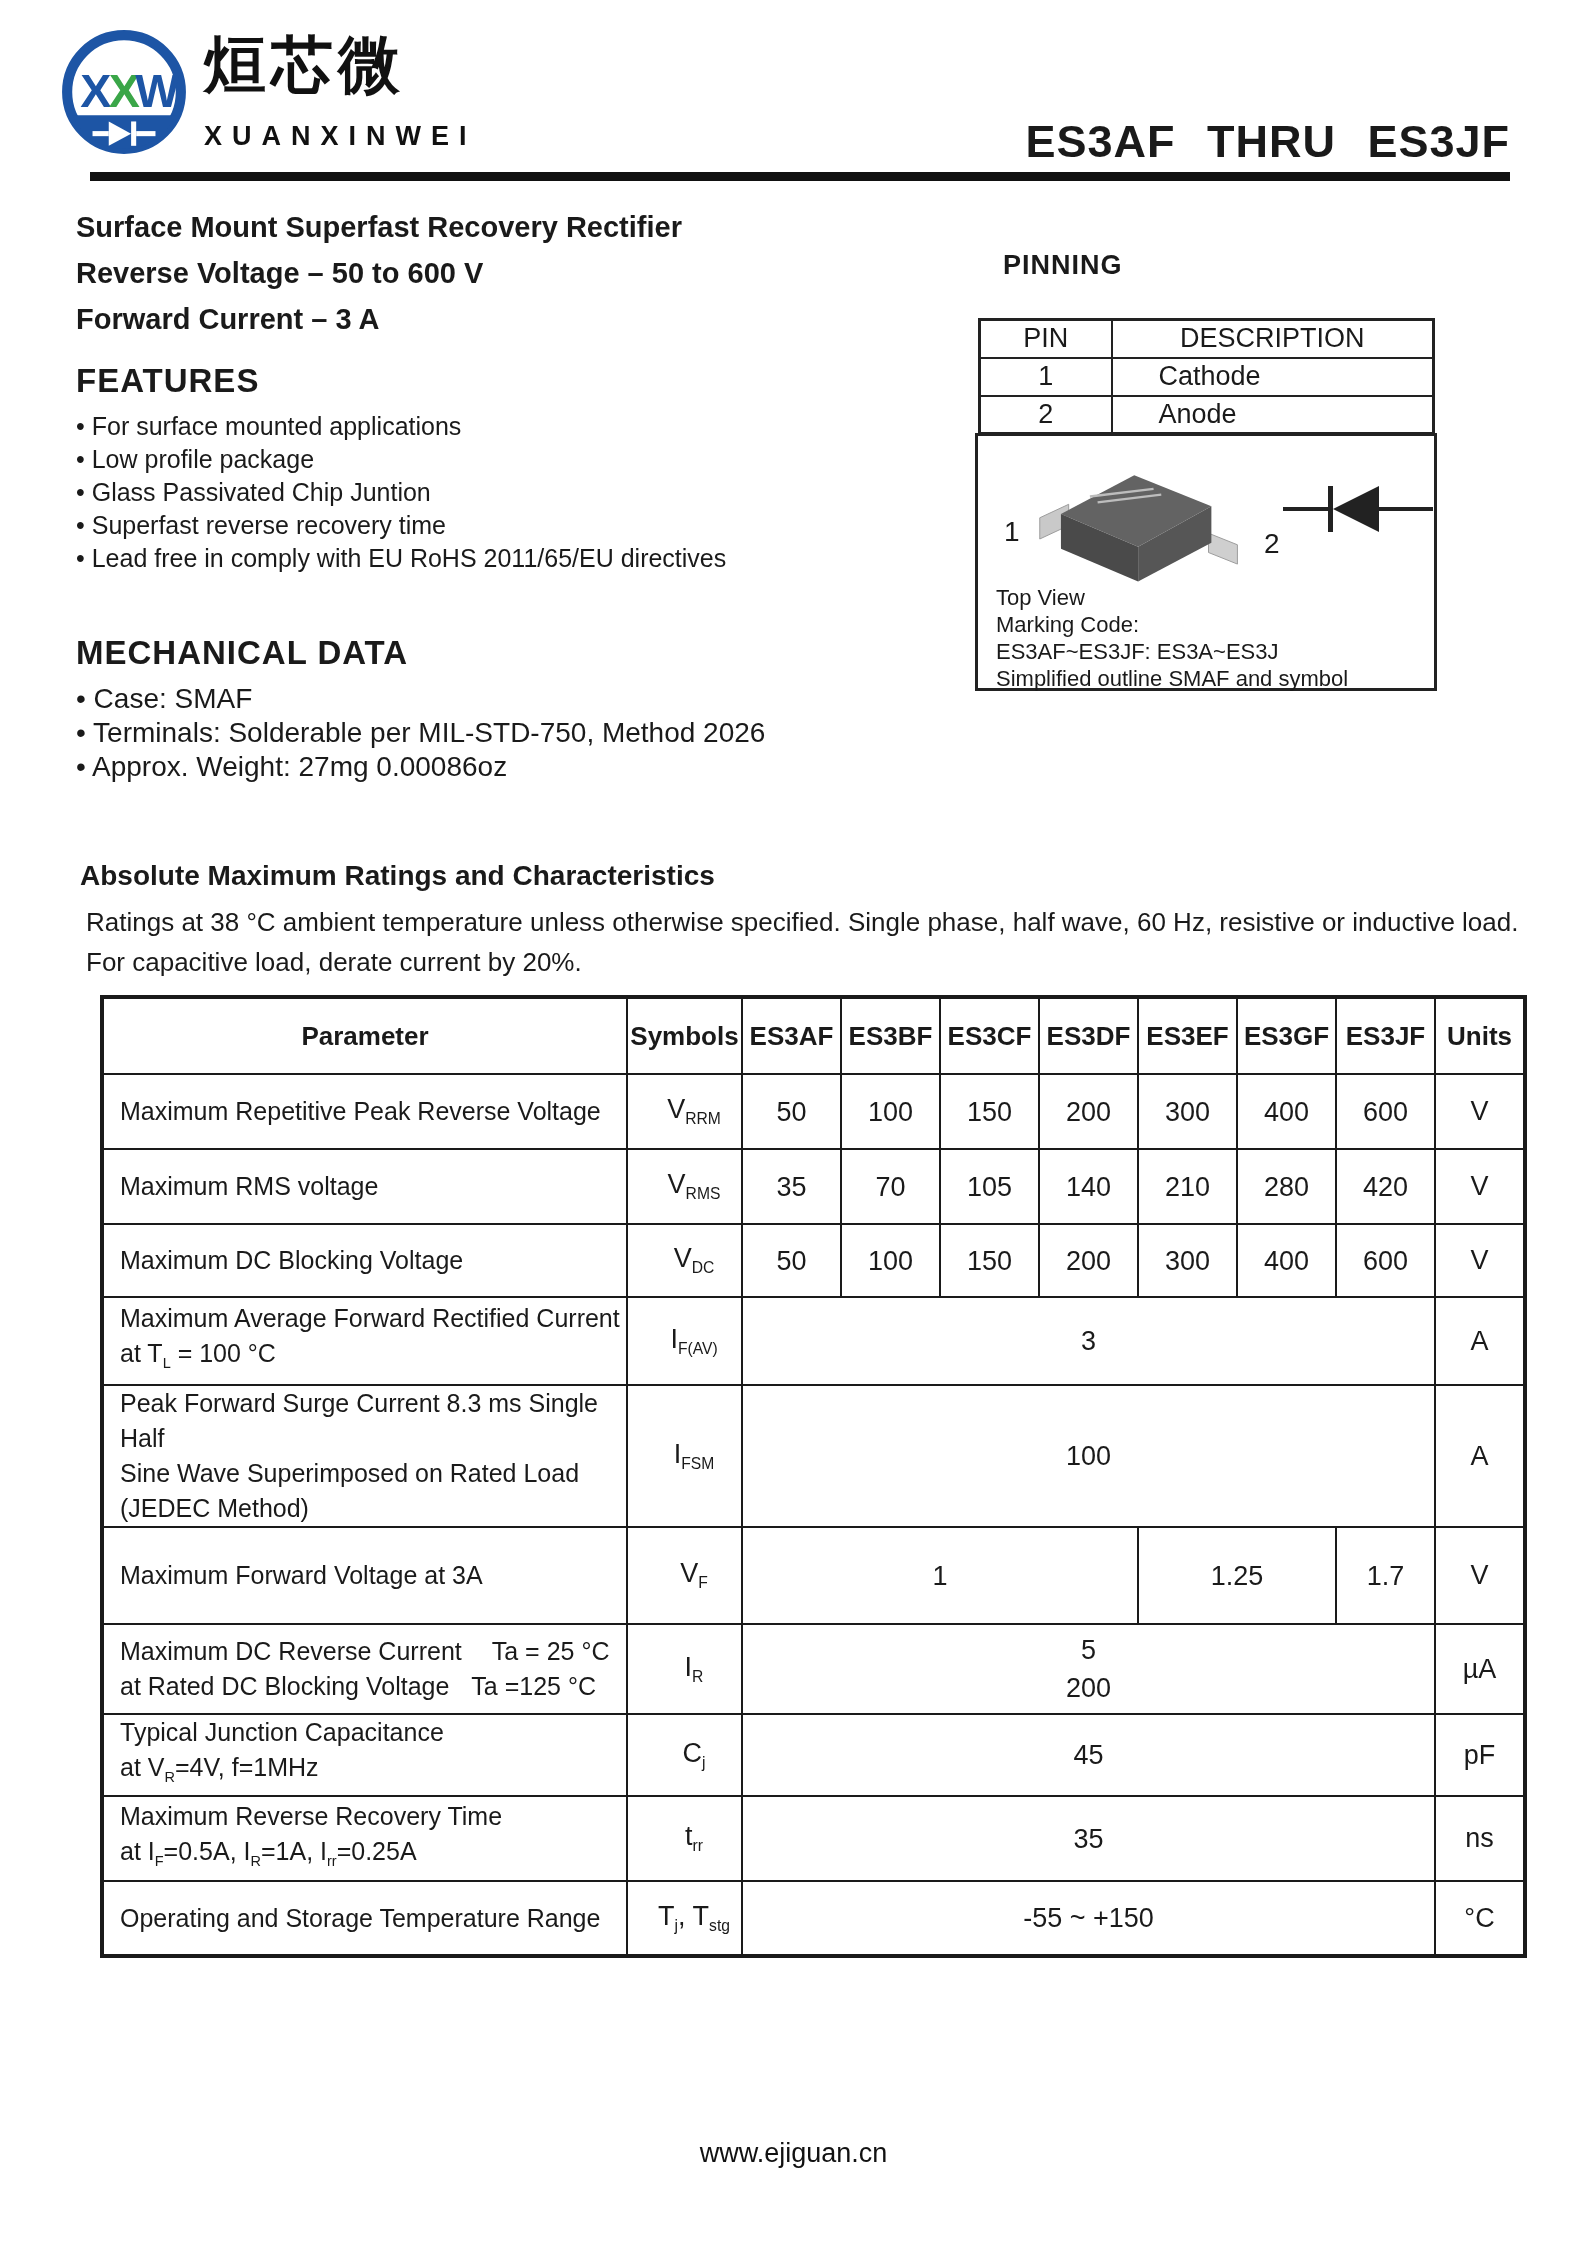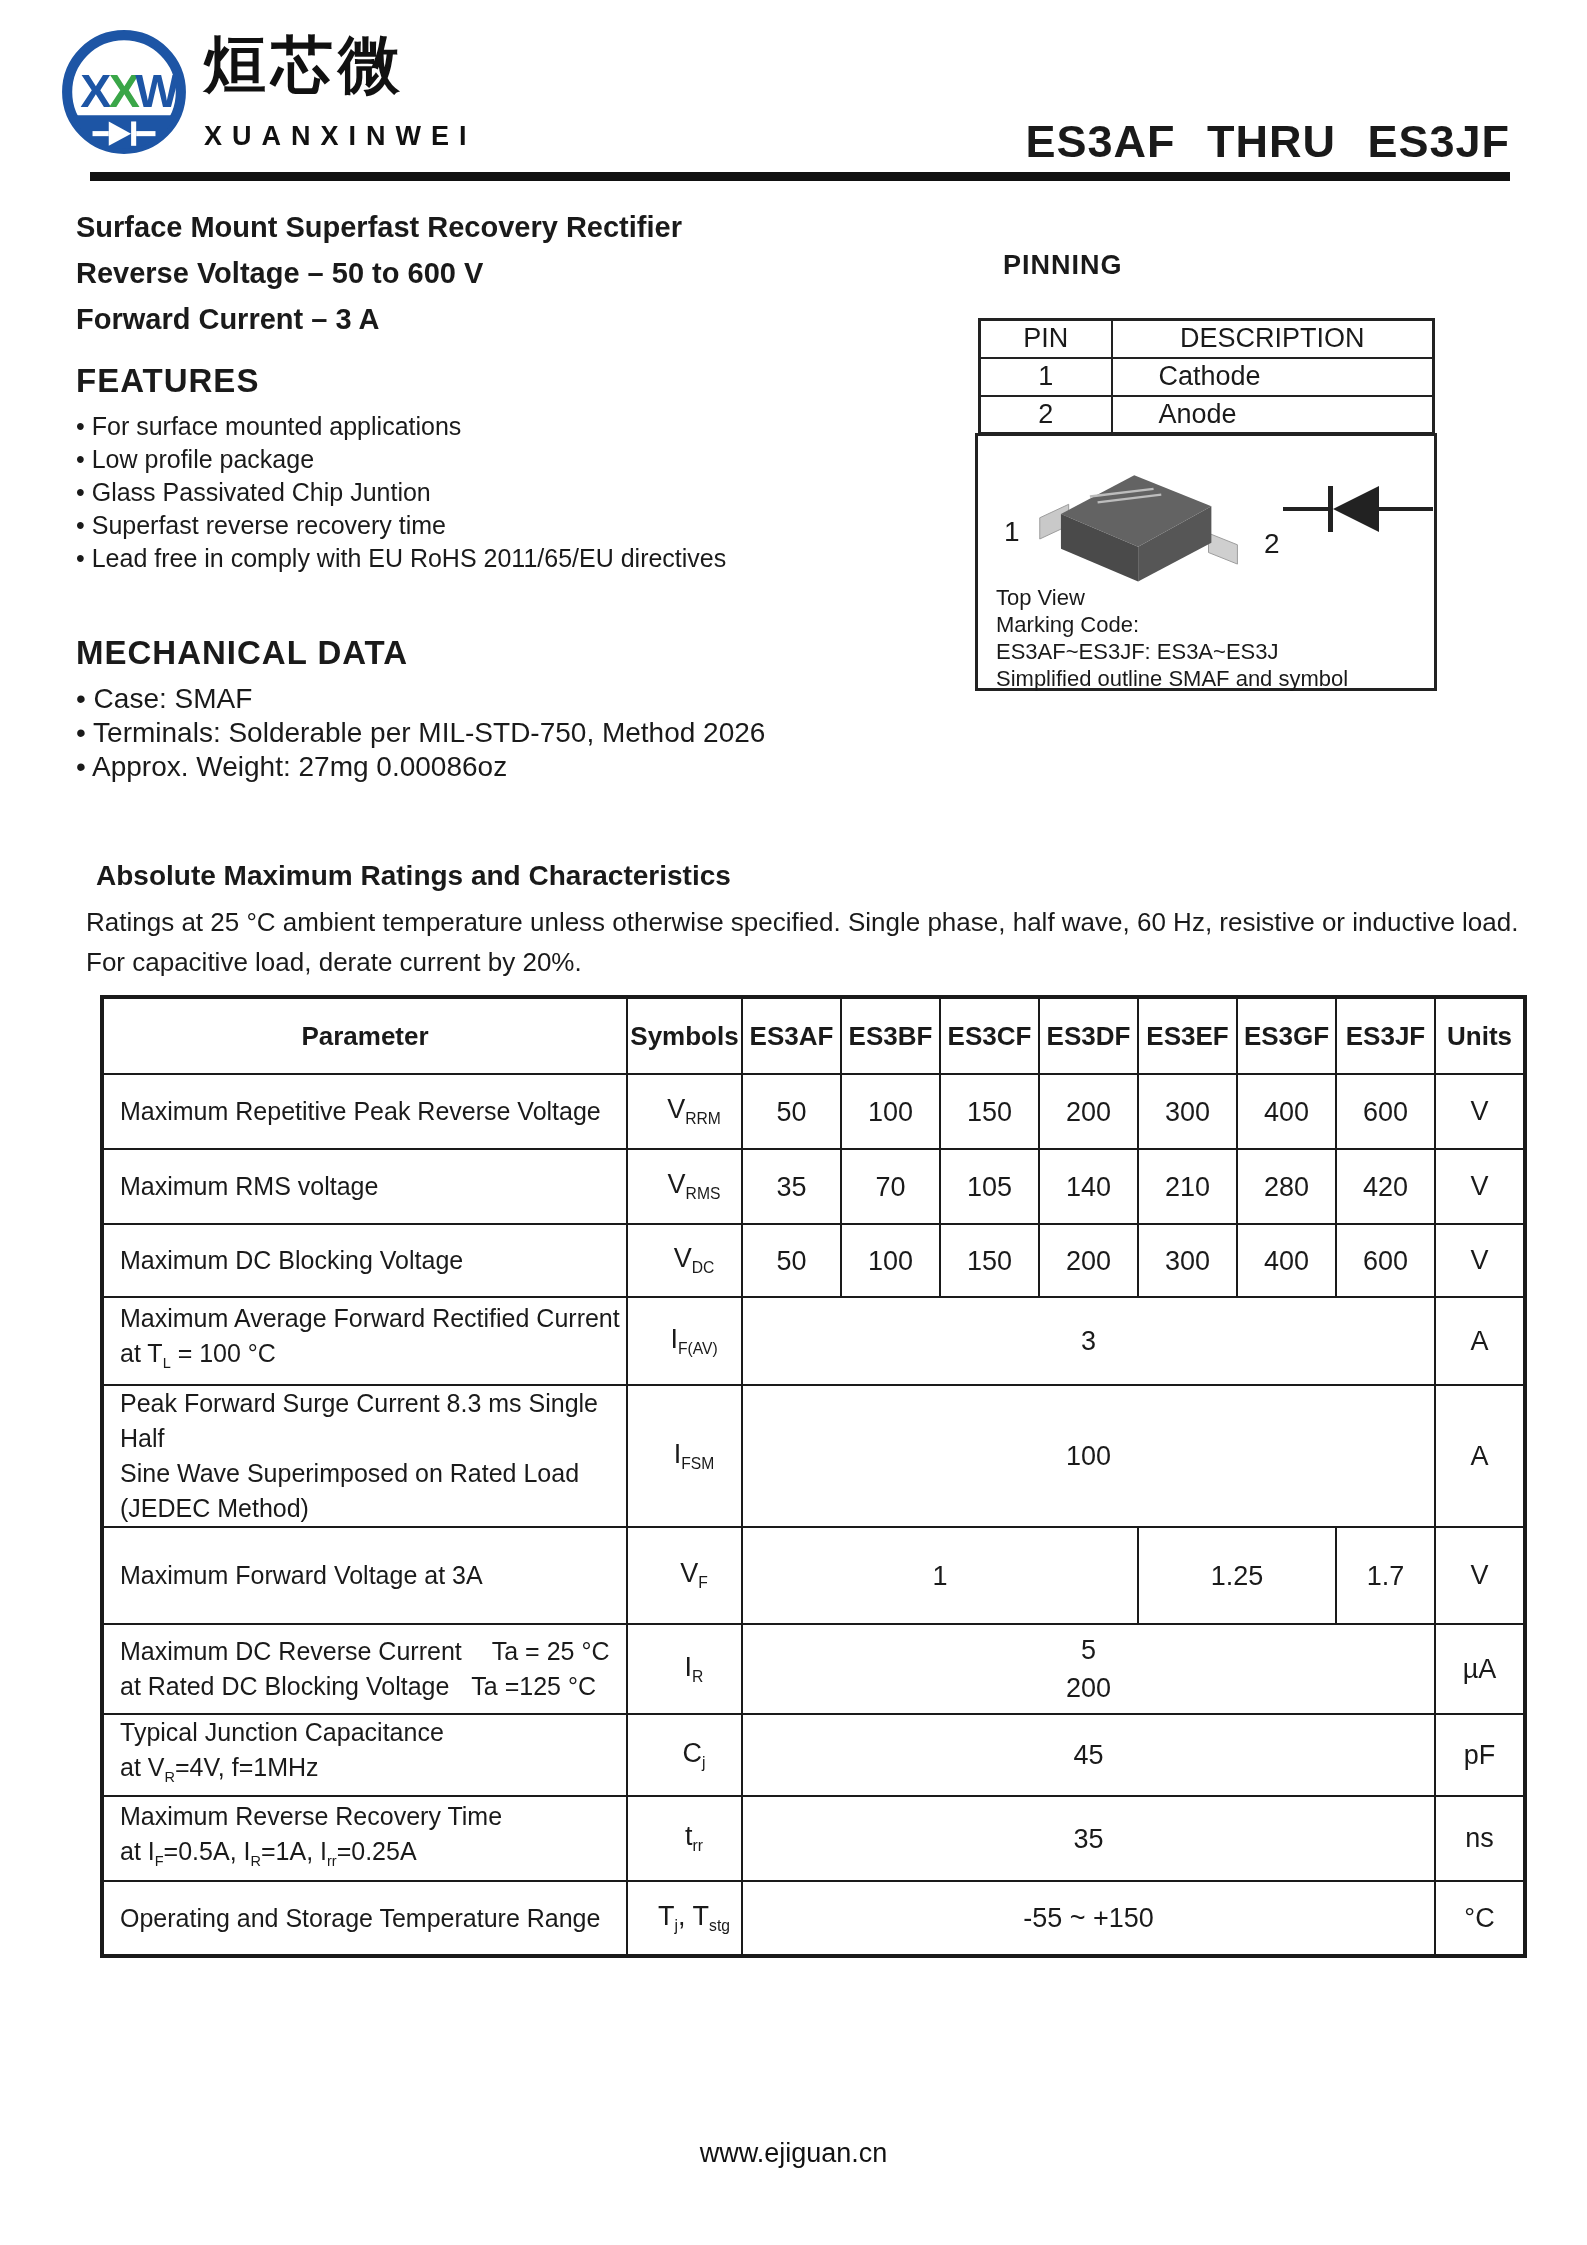--- a/index.html
+++ b/index.html
@@ -45,21 +45,21 @@
 
   
   .pkg-box { position:absolute; left:975px; top:433px; width:462px; height:258px; border:3px solid #222; }
   .pkg-svg { position:absolute; left:48px; top:22px; width:230px; height:135px; }
   .pkg-pin1 { position:absolute; left:26px; top:80px; font-size:28px; }
   .pkg-pin2 { position:absolute; left:286px; top:92px; font-size:28px; }
   .diode-svg { position:absolute; left:305px; top:42px; width:150px; height:62px; }
   .pkg-caption { position:absolute; left:18px; top:148px; font-size:22px; line-height:27px; }
 
   
-  .ratings-heading { position:absolute; left:96px; top:860px; font-size:28px; font-weight:bold; }
+  .ratings-heading { position:absolute; left:80px; top:860px; font-size:28px; font-weight:bold; }
   .ratings-note { position:absolute; left:86px; top:902px; width:1440px; font-size:26px; line-height:40px; }
 
   
   .main-table-wrap { position:absolute; left:100px; top:995px; }
   #ratings-table { border-collapse:collapse; table-layout:fixed; width:1420px; border:4px solid #1a1a1a; }
   #ratings-table th, #ratings-table td { border:2.5px solid #1a1a1a; }
   #ratings-table th { font-size:26px; font-weight:bold; text-align:center; }
   #ratings-table td.param { text-align:left; padding-left:16px; font-size:25px; }
   #ratings-table .pline { line-height:35px; }
   #ratings-table td.sym  { text-align:center; font-size:27px;padding-left:19px; }
@@ -166,21 +166,21 @@
     <div class="pkg-caption" id="pkg-caption">
         <div>Top View</div>
         <div>Marking Code:</div>
         <div>ES3AF~ES3JF: ES3A~ES3J</div>
         <div>Simplified outline SMAF and symbol</div>
       </div>
   </div>
 
   <div class="ratings-heading">Absolute Maximum Ratings and Characteristics</div>
   <div class="ratings-note">
-    <div>Ratings at 25 °C ambient temperature unless otherwise specified. Single phase, half wave, 60 Hz, resistive or inductive load.</div>
+    <div>Ratings at 38 °C ambient temperature unless otherwise specified. Single phase, half wave, 60 Hz, resistive or inductive load.</div>
     <div>For capacitive load, derate current by 20%.</div>
   </div>
 
   <div class="main-table-wrap">
     <table id="ratings-table">
         <colgroup>
           <col style="width: 525px;">
           <col style="width: 115px;">
           <col style="width: 99px;">
           <col style="width: 99px;">

